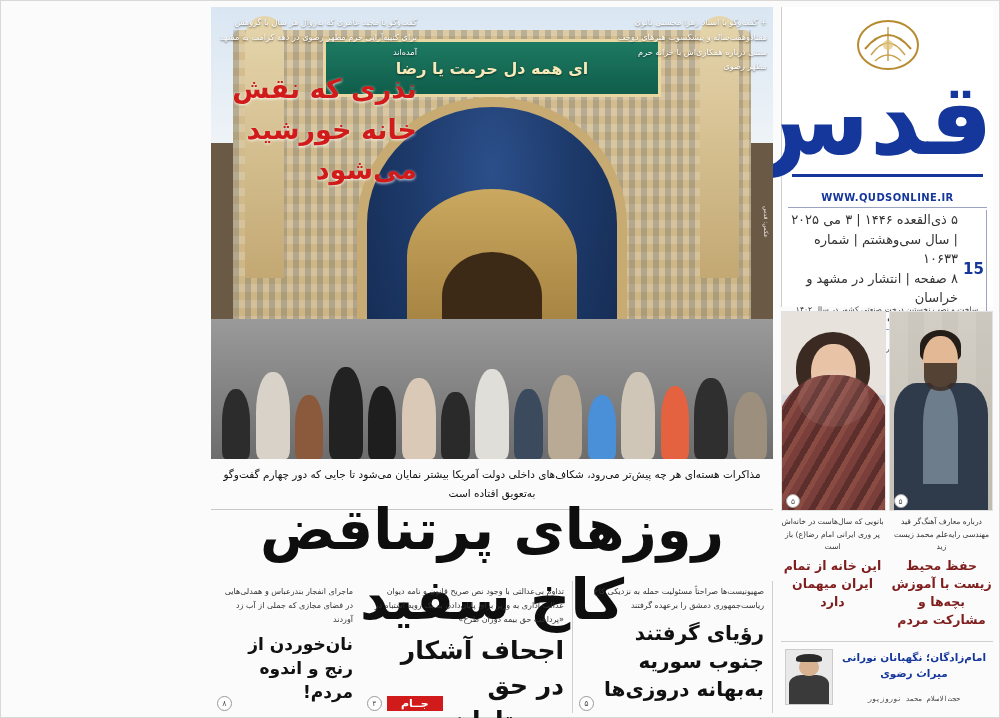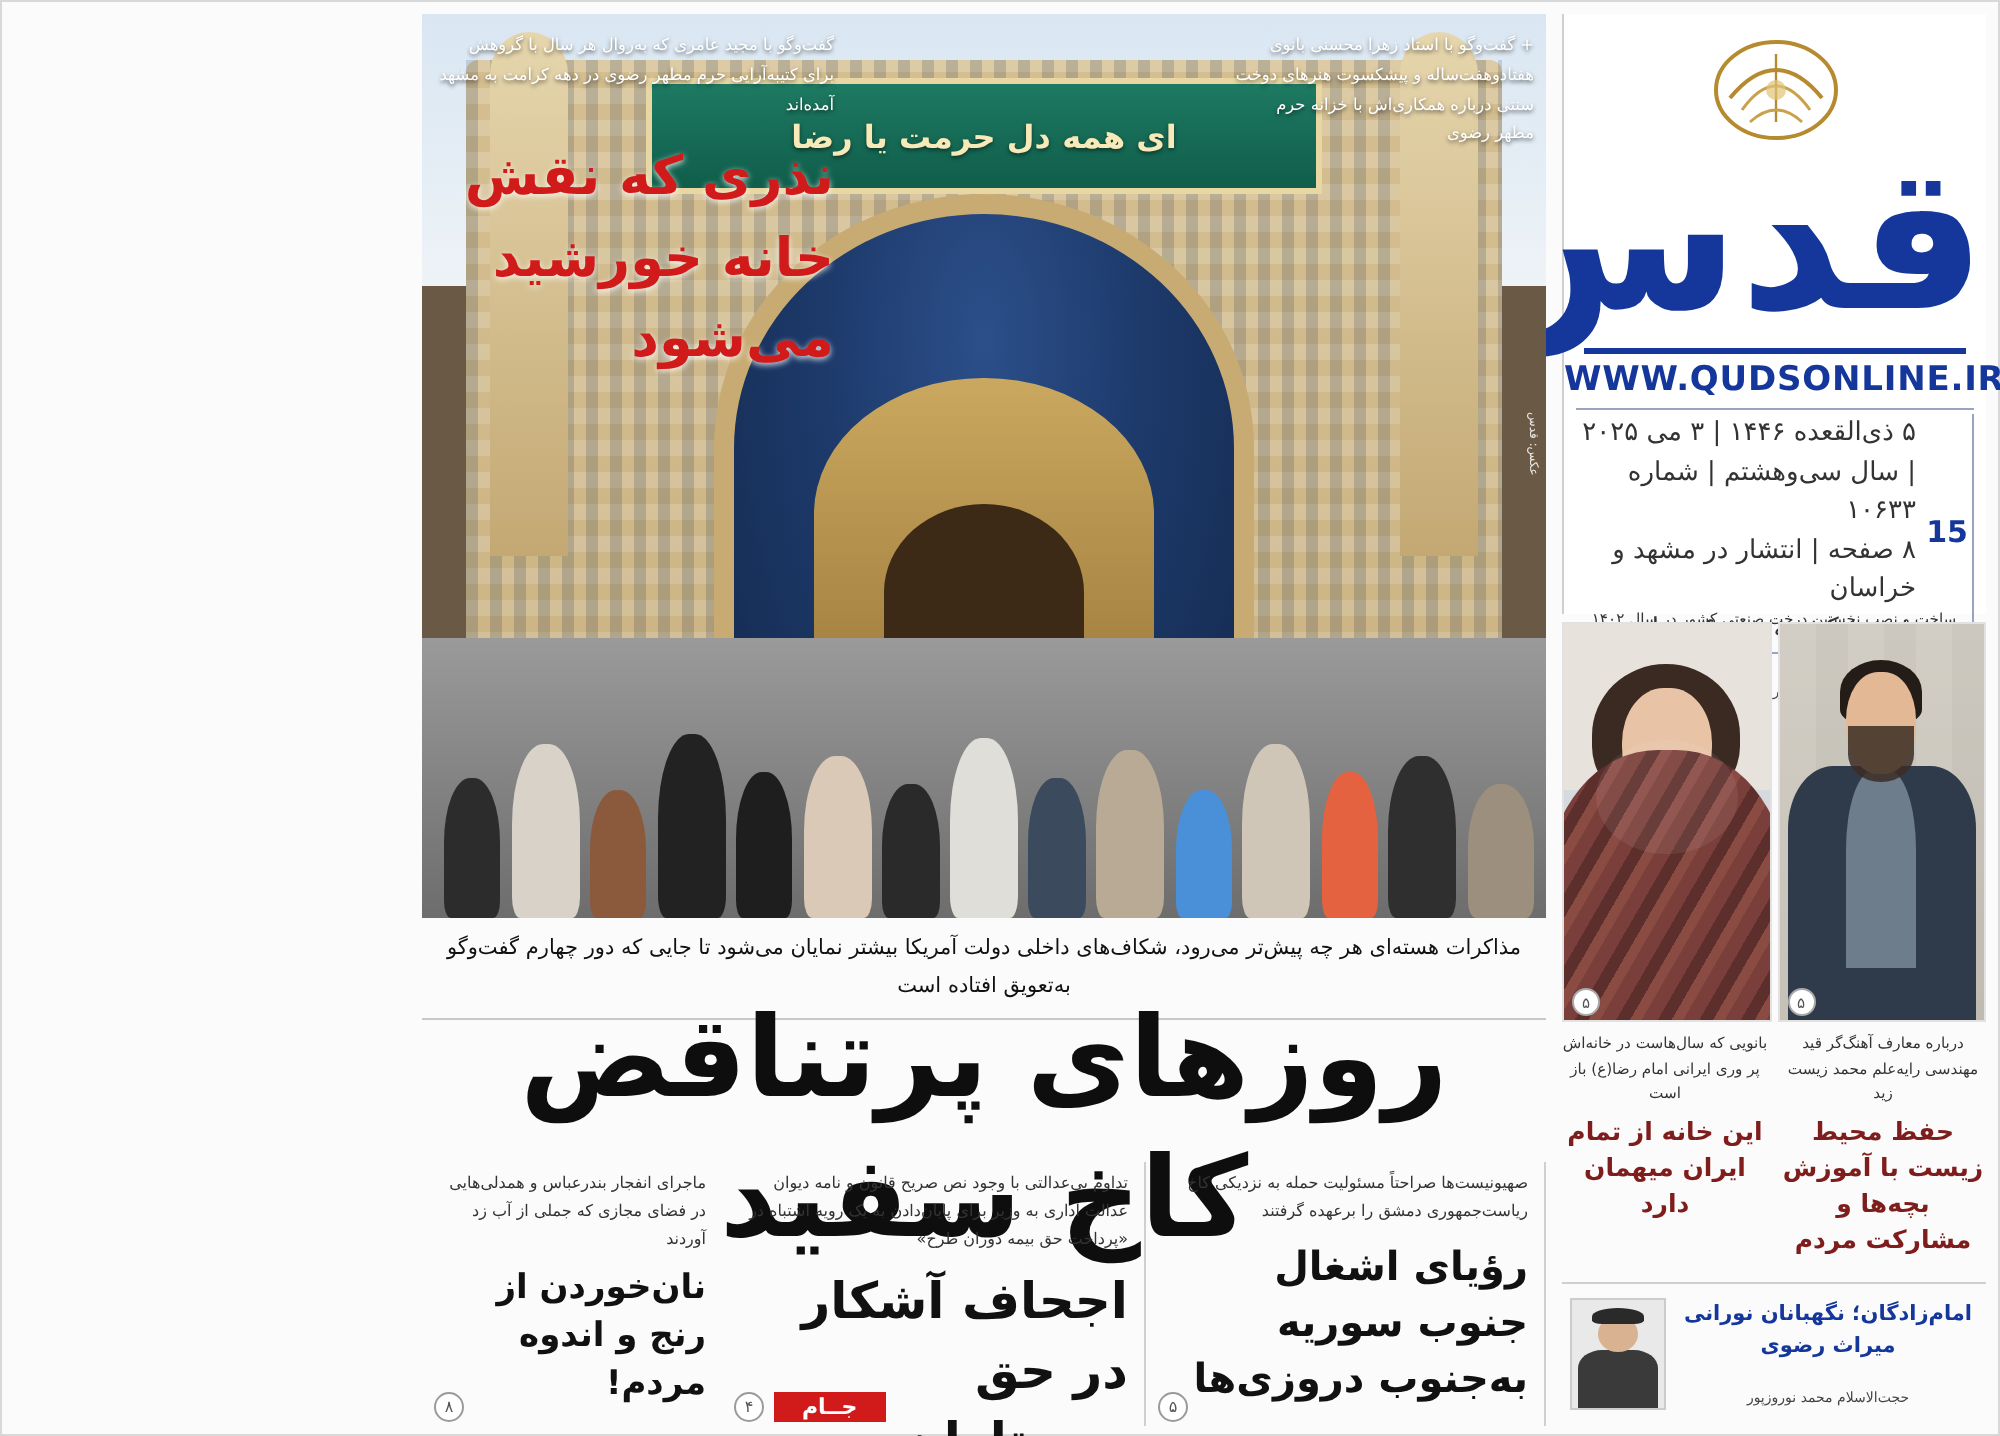--- a/index.html
+++ b/index.html
@@ -38,22 +38,22 @@
     color: #15379b;
     line-height: 1.05;
     letter-spacing: -4px;
     direction: rtl;
   }
   .logo-rule {
     margin: 2px 10px 0 10px;
     height: 3px; background: #15379b;
   }
   .site-url {
-    margin-top: 3px;
-    font-size: 17px; font-weight: bold; color: #15379b;
+    margin-top: 15px;
+    font-size: 10px; font-weight: bold; color: #15379b;
     letter-spacing: .4px;
     direction: ltr;
   }
   .issue-bar {
     margin: 4px 6px 0 6px;
     display: flex; flex-direction: row-reverse;
     align-items: stretch; justify-content: space-between;
     border-top: 1px solid #9aa3c0;
     border-bottom: 1px solid #9aa3c0;
     padding: 2px 0;
@@ -114,21 +114,21 @@
     border-top: 1px solid #cfcfcf;
     display:flex; flex-direction: row-reverse; align-items: center; gap:6px;
     padding: 5px 4px;
   }
   .mini-thumb { width: 48px; height: 56px; border:1px solid #ccc; position:relative; overflow:hidden; background:#e9e9e9; }
   .mt-face { position:absolute; left:28%; top:16%; width:44%; height:34%; background:#d9b391; border-radius:48%; }
   .mt-turban { position:absolute; left:22%; top:8%; width:56%; height:16%; background:#2a2a2a; border-radius:50% 50% 20% 20%; }
   .mt-body { position:absolute; left:6%; top:48%; width:88%; height:56%; background:#3a3a3a; border-radius:30% 30% 0 0;}
   .mini-text { flex:1; text-align: center; }
   .mini-title { font-size: 10.5px; font-weight: bold; color:#15379b; line-height:1.5; }
-  .mini-sub { font-size: 7px; color:#444; margin-top:14px; }
+  .mini-sub { font-size: 7px; color:#444; margin-top:14px;font-family:Liberation Mono, monospace; }
 
   
   .main-photo {
     position: absolute; top: 6px; right: 226px;
     width: 562px; height: 452px;
     overflow: hidden; background:#6a5a45;
   }
   .mp-sky { position:absolute; left:0; top:0; right:0; height:30%;
     background: linear-gradient(#d9e6f2,#eef3f7); }
   .mp-building {
@@ -391,18 +391,18 @@
       <div class="pagenum">۸</div>
     </div>
     <div class="b-col b2">
       <div class="b-lead">تداوم بی‌عدالتی با وجود نص صریح قانون و نامه دیوان عدالت اداری به وزیر برای پایان‌دادن به یک رویه اشتباه در «پرداخت حق بیمه دوران طرح»</div>
       <div class="b-title">اجحاف آشکار در حق پرستاران</div>
       <div class="jaam">جــام</div>
       <div class="pagenum">۴</div>
     </div>
     <div class="b-col b3">
       <div class="b-lead">صهیونیست‌ها صراحتاً مسئولیت حمله به نزدیکی کاخ ریاست‌جمهوری دمشق را برعهده گرفتند</div>
-      <div class="b-title">رؤیای اشغال جنوب سوریه به‌جنوب دروزی‌ها</div>
+      <div class="b-title">رؤیای گرفتند جنوب سوریه به‌بهانه دروزی‌ها</div>
       <div class="pagenum">۵</div>
     </div>
   </div>
 
 </div>
 
 </body></html>

